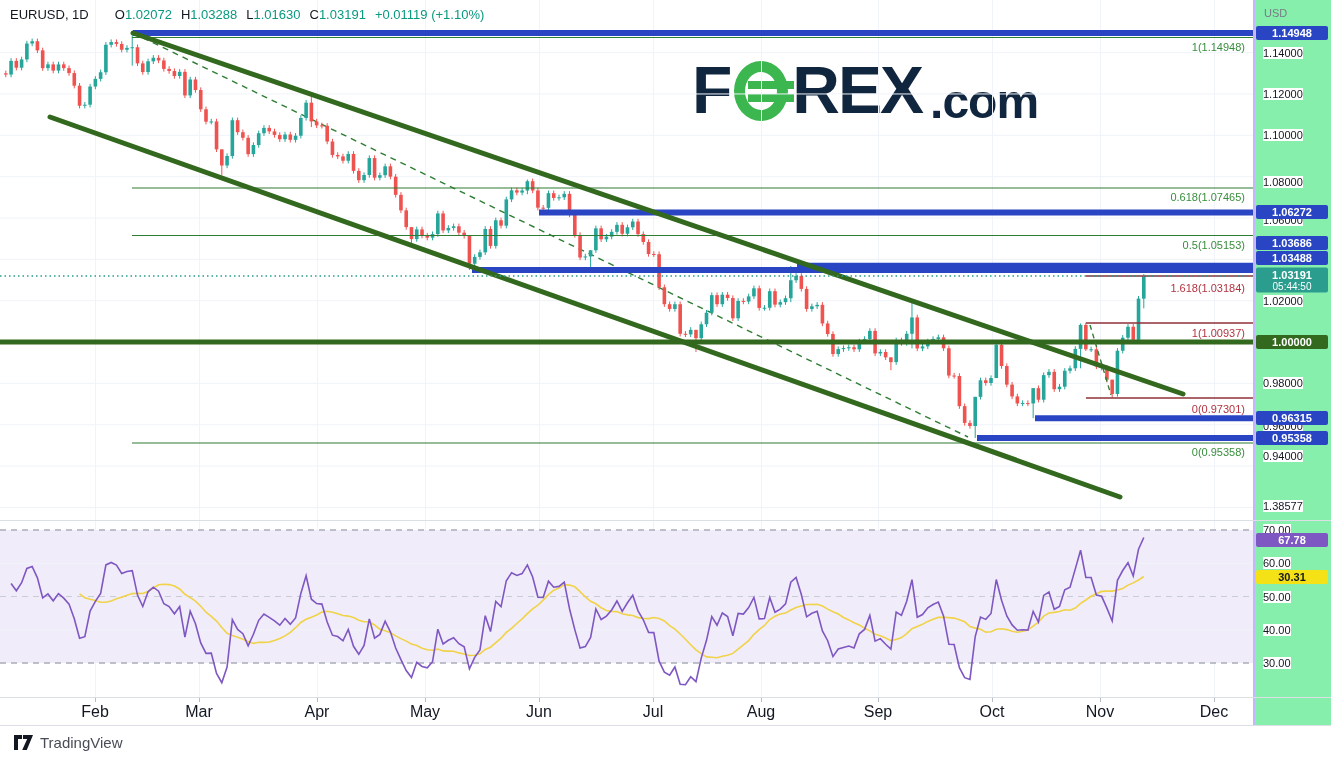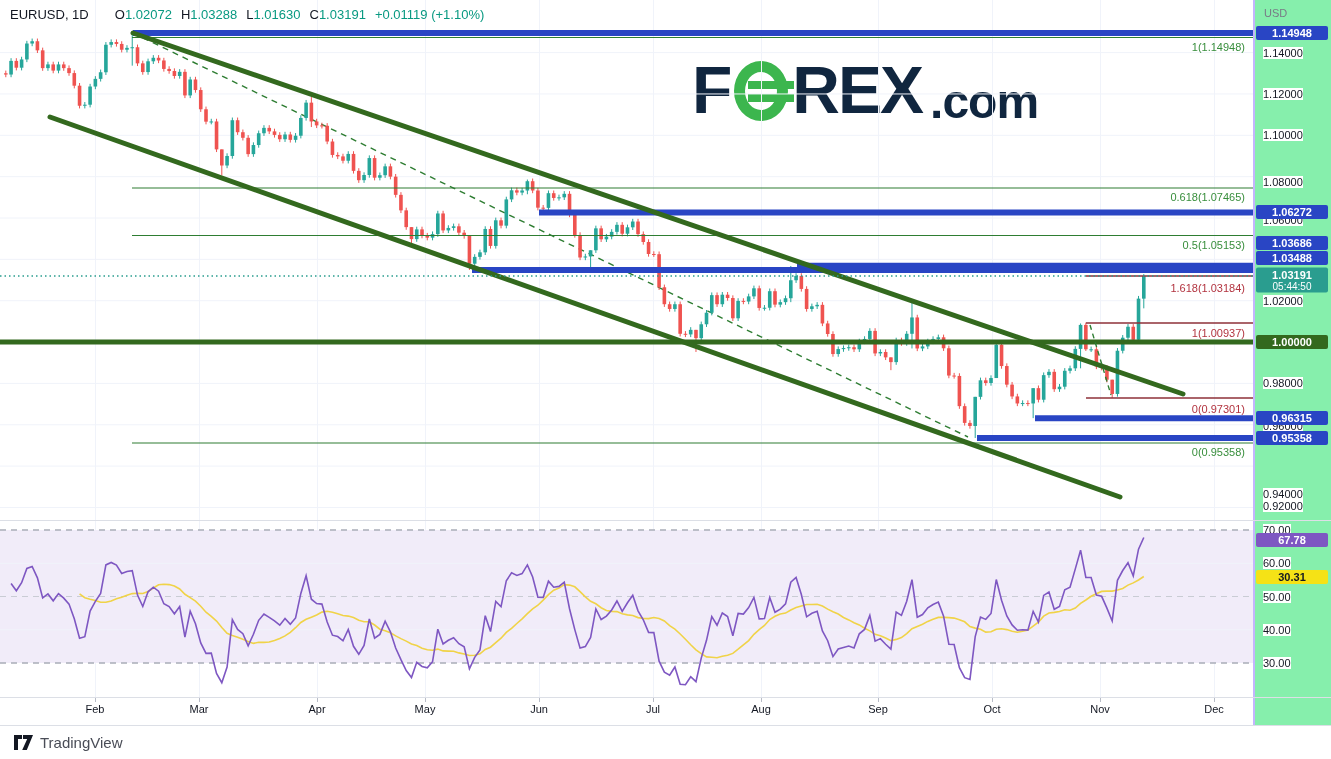--- a/index.html
+++ b/index.html
@@ -15,21 +15,21 @@
   .wm-com{font-weight:800;font-size:48px;color:#10263f;margin:20px 0 0 8px;letter-spacing:-1px;}
   svg#chart{position:absolute;left:0;top:0;z-index:2;}
   #legend{position:absolute;left:10px;top:7px;z-index:3;display:flex;align-items:center;font-size:13px;color:#131722;}
   #legend .sym{margin-right:26px;}
   #legend .pair{margin-right:9px;}
   #legend .pair b{font-weight:400;color:#131722;}
   #legend .val,#legend .chg{color:#089981;}
   #fib-layer{position:absolute;left:0;top:0;width:1253px;height:725px;z-index:3;pointer-events:none;}
   .fib{position:absolute;right:8px;font-size:11px;white-space:nowrap;transform:translateY(-50%);}
   #months{position:absolute;left:0;top:700px;width:1253px;height:22px;z-index:3;}
-  .month{position:absolute;top:3px;transform:translateX(-50%);font-size:11px;color:#131722;}
+  .month{position:absolute;top:3px;transform:translateX(-50%);font-size:16px;color:#131722;}
   #price-axis{position:absolute;left:1253px;top:0;width:78px;height:725px;border-left:2px solid #c4b5fd;z-index:4;background:#86efac;}
   .axis-currency{position:absolute;left:9px;top:7px;font-size:11px;color:#787b86;}
   .axis-label{position:absolute;left:8px;transform:translateY(-50%);font-size:11px;color:#131722;z-index:1;background:#fff;}
   .badge{position:absolute;left:1px;width:72px;transform:translateY(-50%);font-size:11px;font-weight:600;color:#fff;text-align:center;border-radius:2px;z-index:2;padding:1px 0;}
   .badge .sub{font-size:10px;font-weight:400;line-height:11px;}
   .sep{position:absolute;left:0;width:1331px;height:1px;background:#dcdfe6;z-index:5;}
   #bottom-bar{position:absolute;left:0;top:726px;width:1067px;height:33px;background:#fff;z-index:4;display:flex;align-items:center;}
   #tv-logo{display:flex;align-items:center;margin-left:14px;gap:7px;}
   #tv-logo svg{display:block;}
   #tv-name{font-size:15px;font-weight:500;color:#4a4d57;}
@@ -580,22 +580,22 @@
   <div id="price-axis">
     <div class="axis-currency">USD</div>
   <div class="axis-label" style="top: 53px;">1.14000</div>
       <div class="axis-label" style="top: 94px;">1.12000</div>
       <div class="axis-label" style="top: 135px;">1.10000</div>
       <div class="axis-label" style="top: 182px;">1.08000</div>
       <div class="axis-label" style="top: 220px;">1.06000</div>
       <div class="axis-label" style="top: 301px;">1.02000</div>
       <div class="axis-label" style="top: 383px;">0.98000</div>
       <div class="axis-label" style="top: 426px;">0.96000</div>
-      <div class="axis-label" style="top: 494px;">0.94000</div>
-      <div class="axis-label" style="top: 506px;">0.92000</div>
+      <div class="axis-label" style="top: 456px;">0.94000</div>
+      <div class="axis-label" style="top: 506px;">1.38577</div>
       <div class="axis-label" style="top: 530px;">70.00</div>
       <div class="axis-label" style="top: 563px; text-align: right;">60.00</div>
       <div class="axis-label" style="top: 597px;">50.00</div>
       <div class="axis-label" style="top: 630px;">40.00</div>
       <div class="axis-label" style="top: 663px;">30.00</div>
       <div class="badge" style="top: 33px; background: rgb(41, 69, 196); color: rgb(255, 255, 255);">1.14948</div>
       <div class="badge" style="top: 212px; background: rgb(41, 69, 196); color: rgb(255, 255, 255);">1.06272</div>
       <div class="badge" style="top: 243px; background: rgb(41, 69, 196); color: rgb(255, 255, 255);">1.03686</div>
       <div class="badge" style="top: 258px; background: rgb(41, 69, 196); color: rgb(255, 255, 255);">1.03488</div>
       <div class="badge" style="top: 280px; background: rgb(42, 157, 143); color: rgb(255, 255, 255);">1.03191<div class="sub">05:44:50</div></div>

